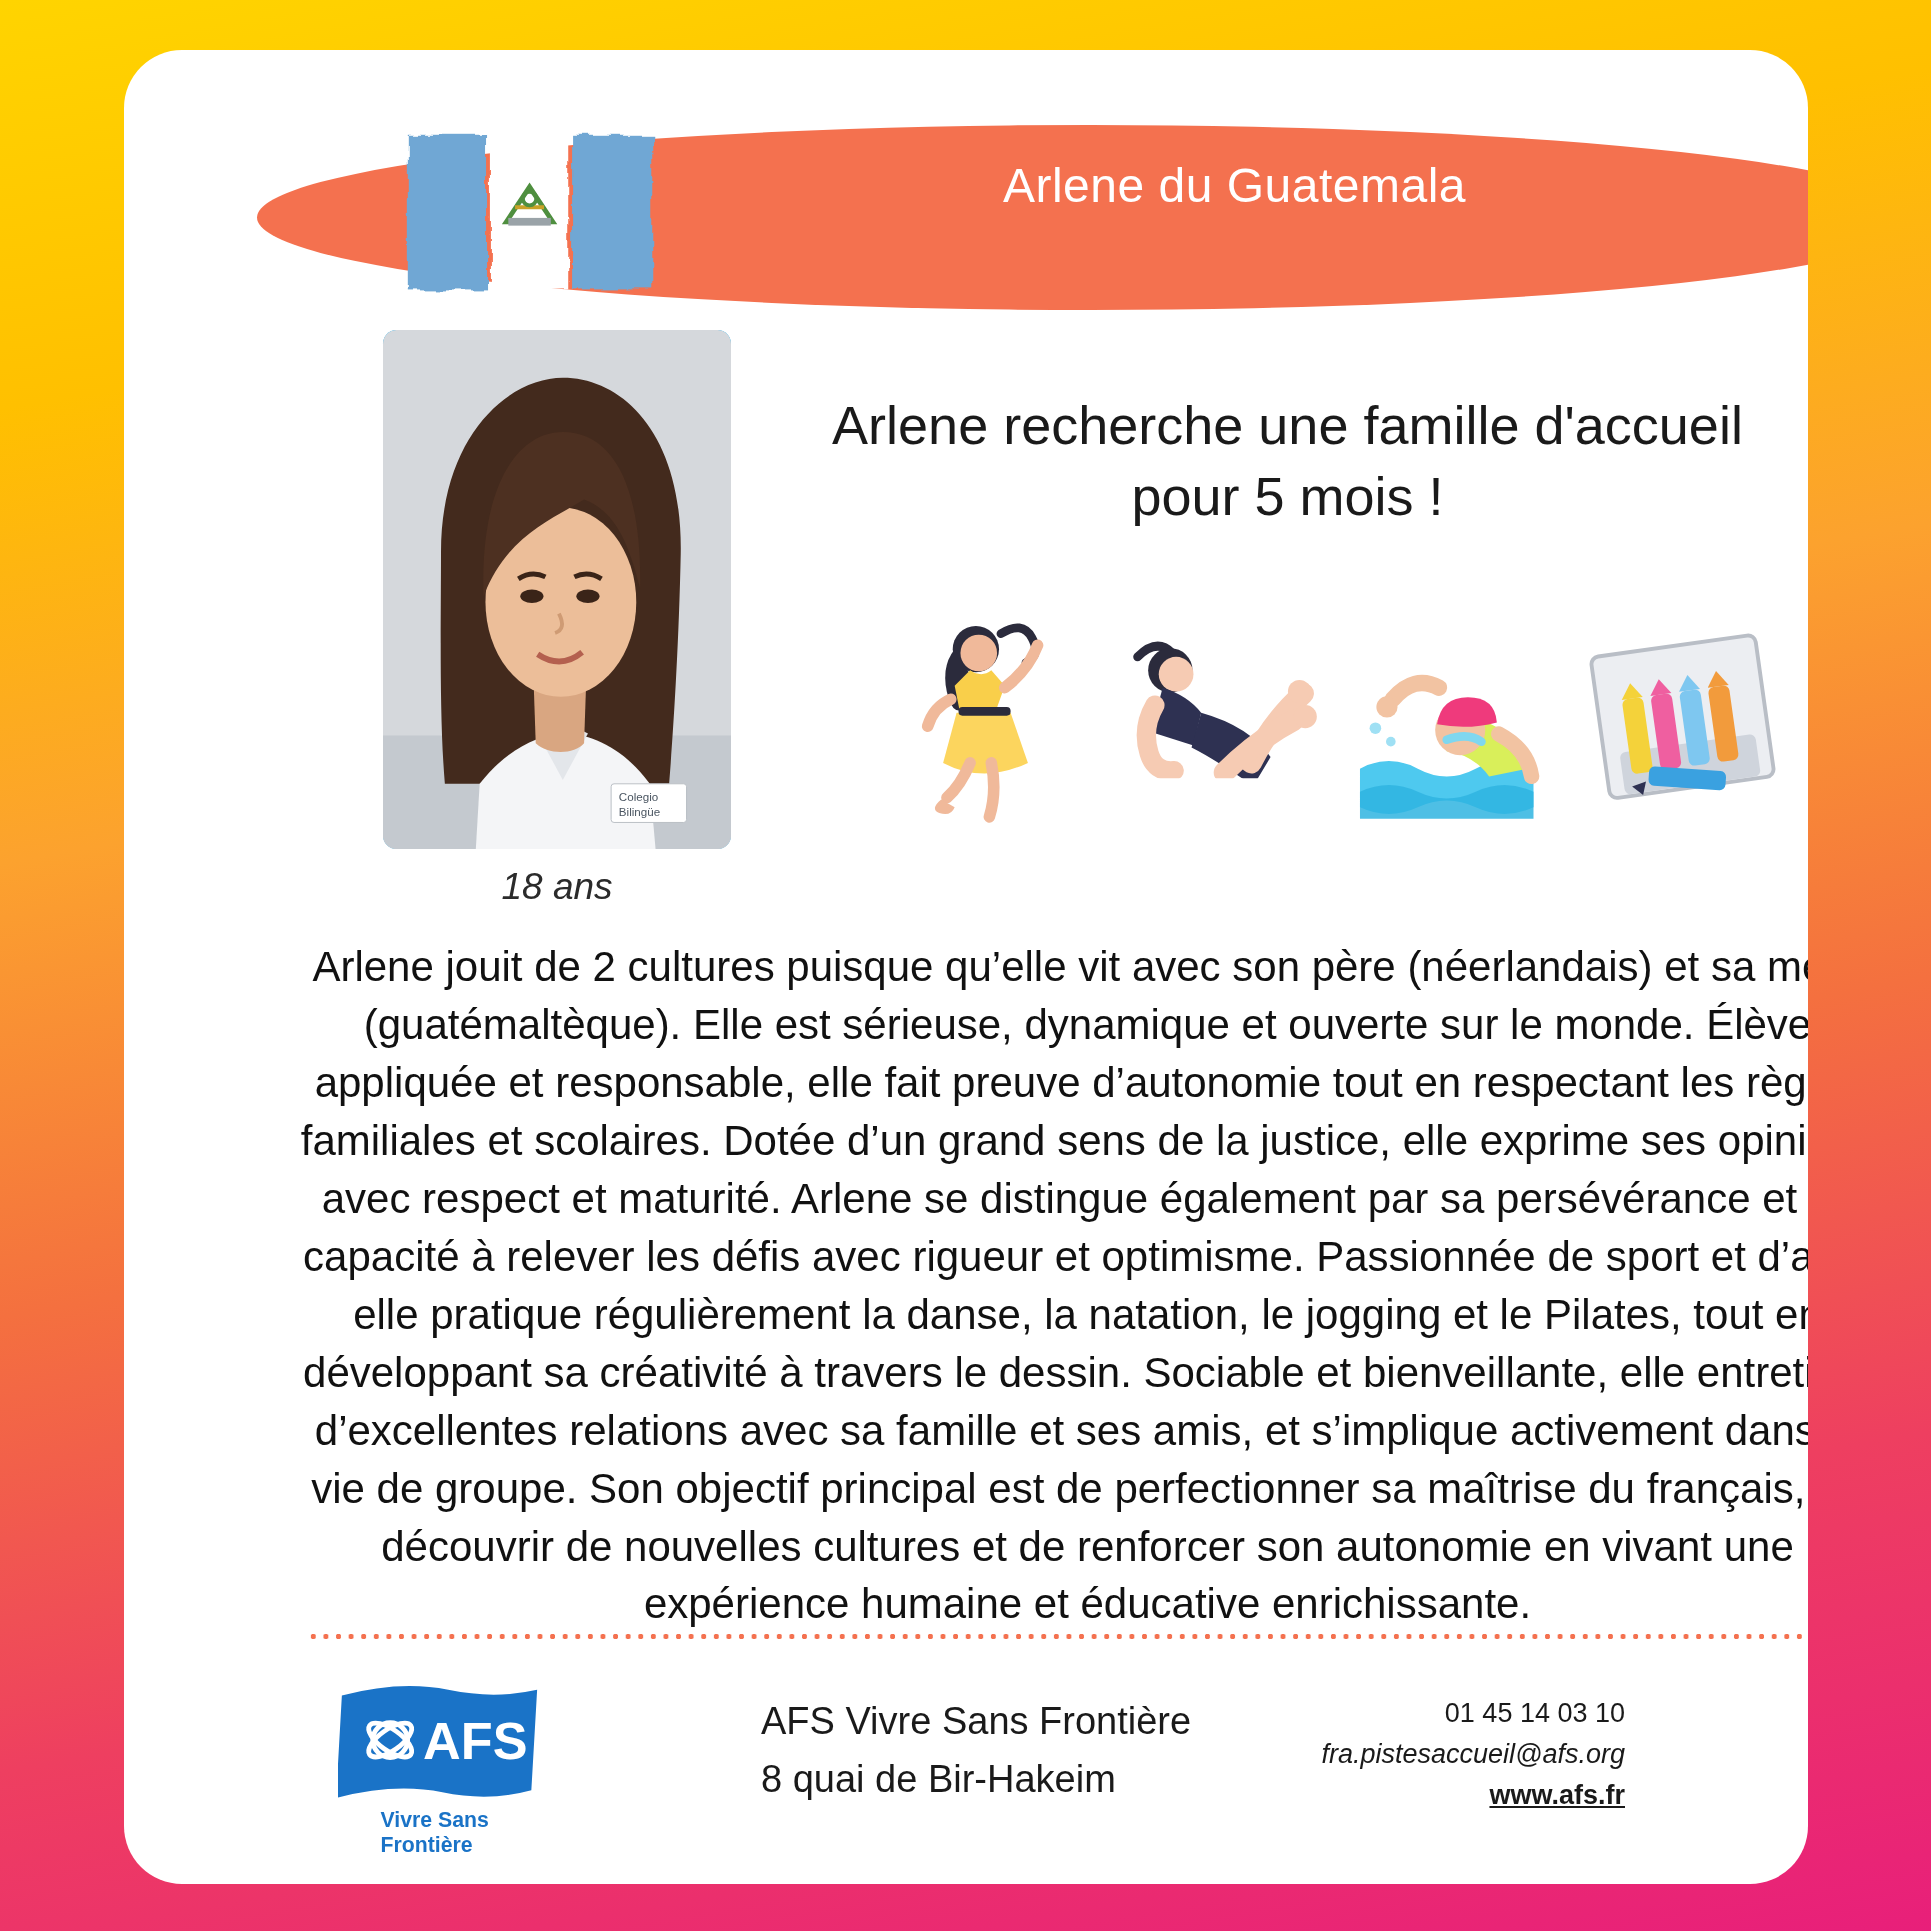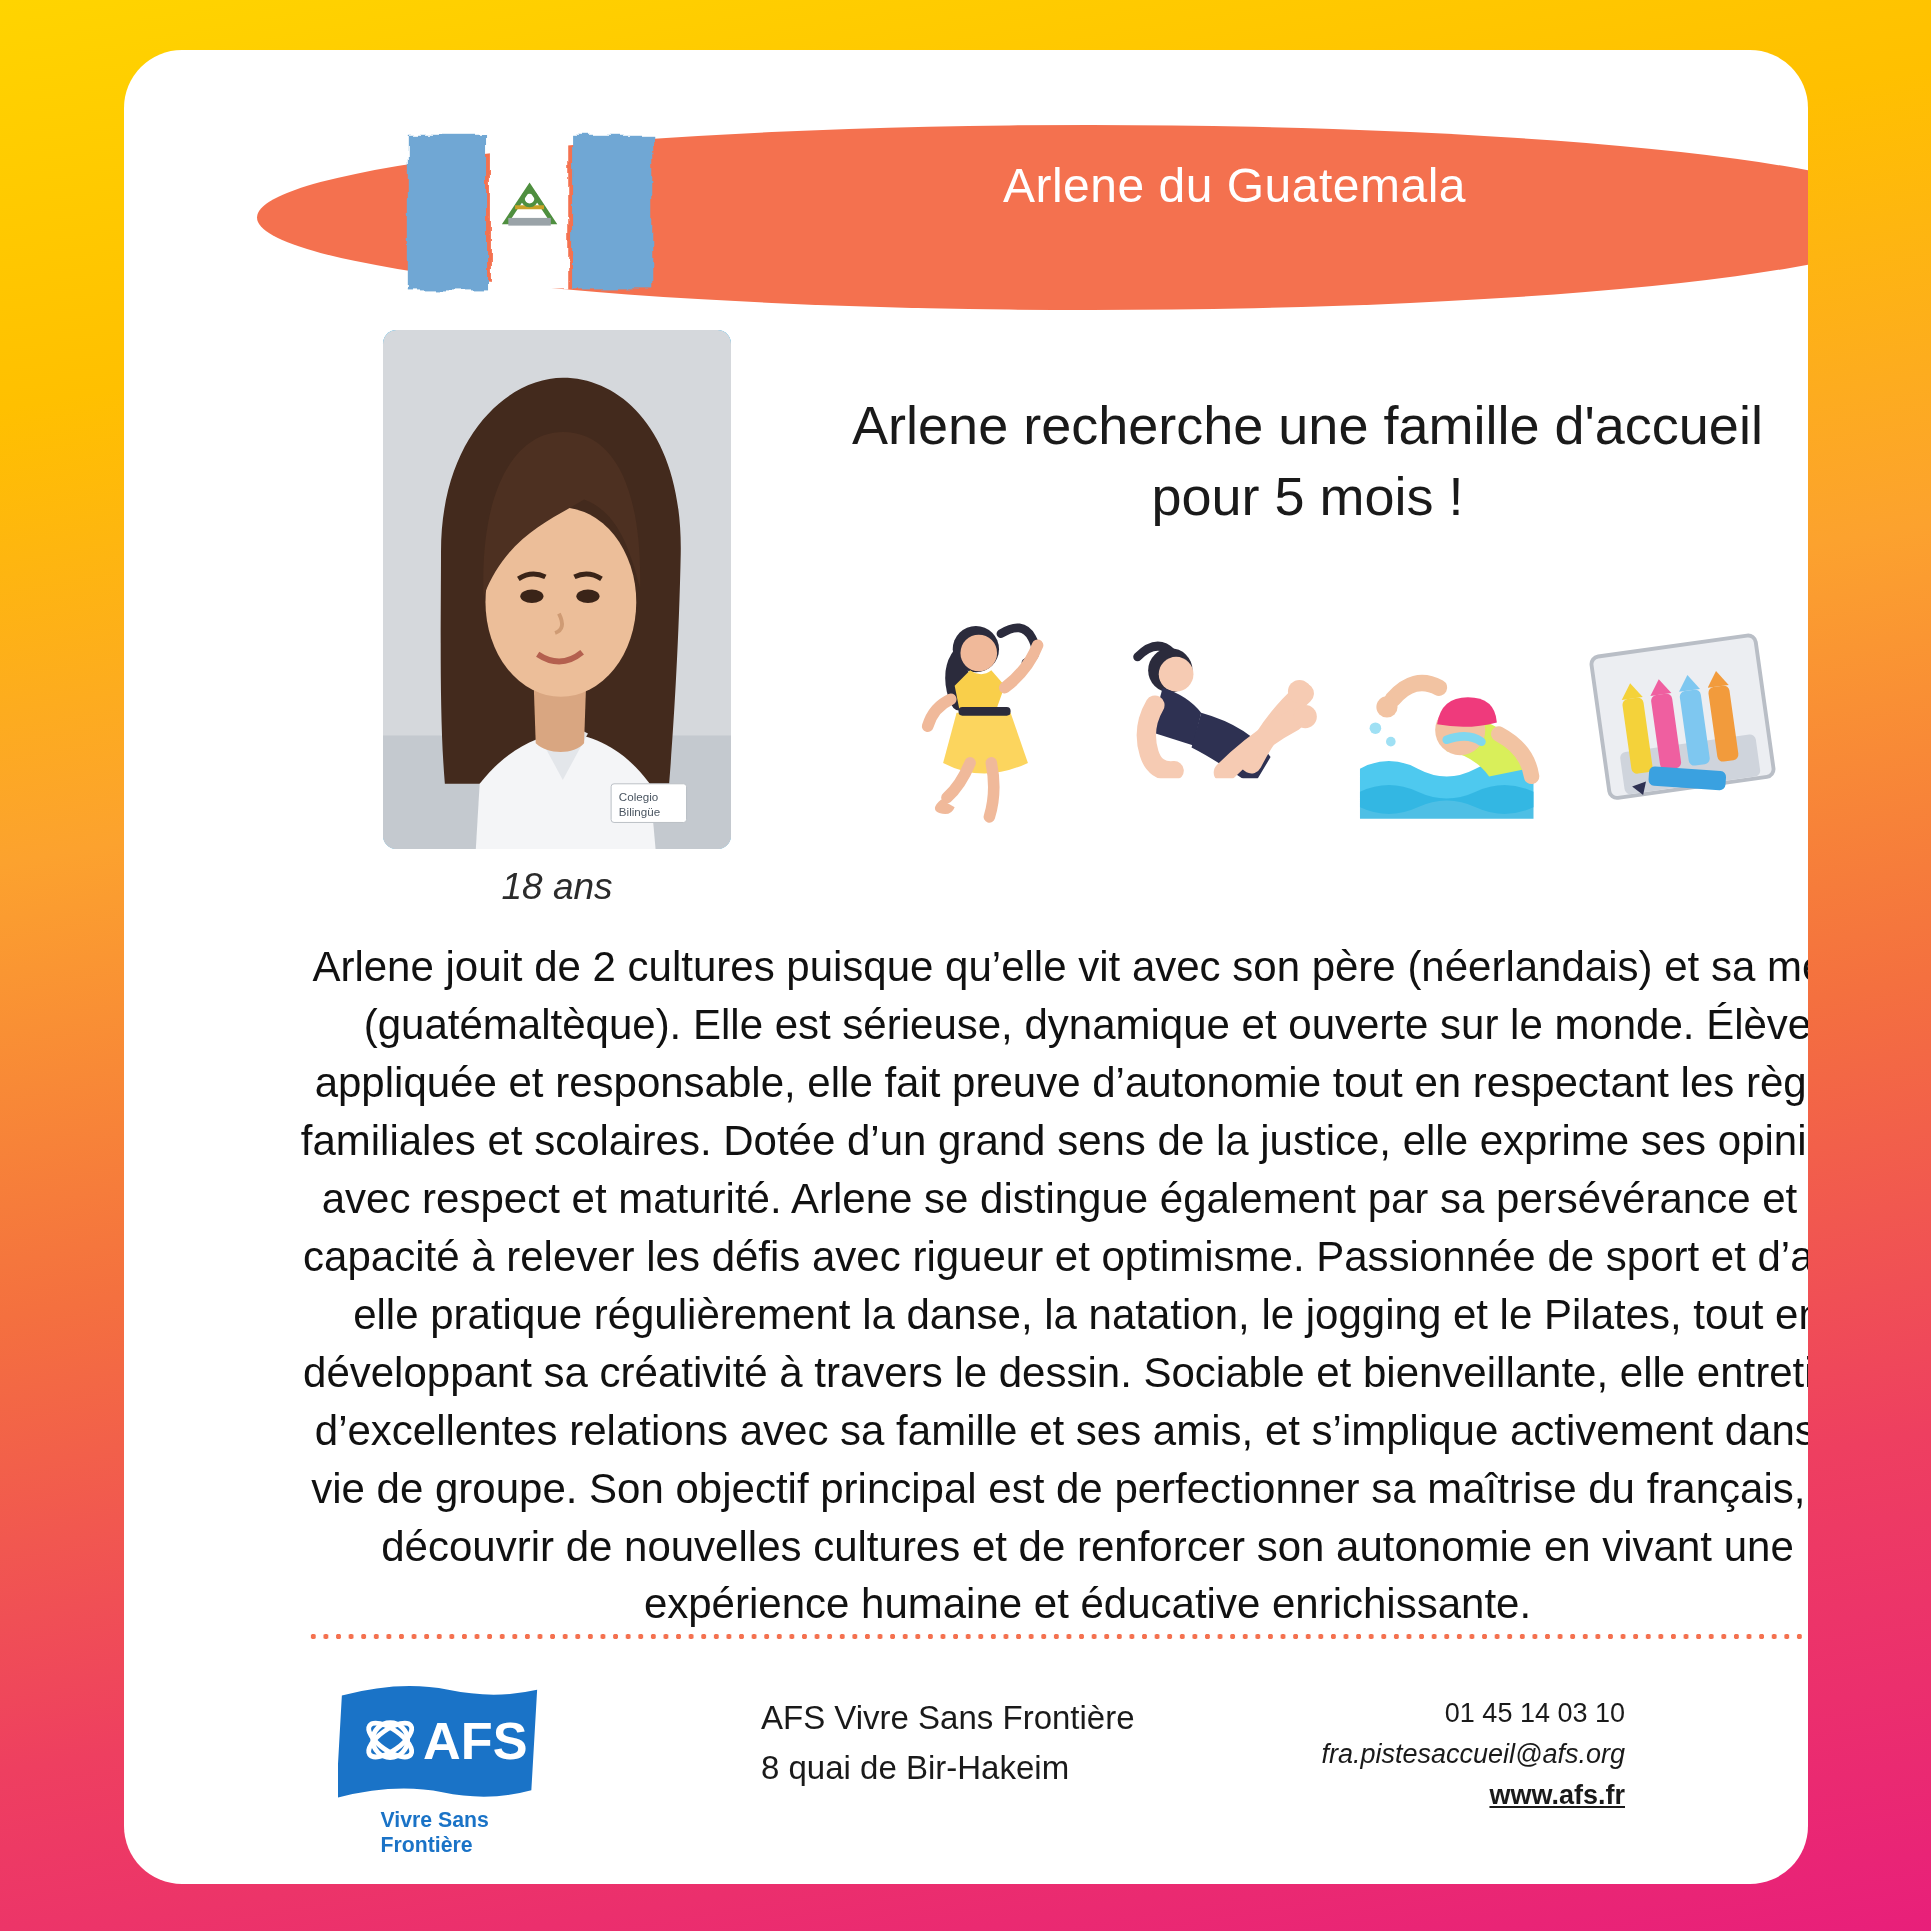--- a/index.html
+++ b/index.html
@@ -67,21 +67,21 @@
     width: 348px;
     text-align: center;
     font-style: italic;
     font-size: 37px;
     color: #2b2b2b;
     z-index: 3;
   }
   
   .headline {
     position: absolute;
-    left: 696px; top: 340px;
+    left: 676px; top: 340px;
     width: 975px;
     text-align: center;
     font-size: 54px;
     line-height: 1.32;
     color: #1a1a1a;
     font-weight: 400;
   }
   
   .hobbies {
     position: absolute;
@@ -114,21 +114,21 @@
   }
   
   .logo {
     position: absolute;
     left: 214px; top: 1632px;
     width: 203px; height: 179px;
   }
   .footer-address {
     position: absolute;
     left: 637px; top: 1643px;
-    font-size: 33px;
+    font-size: 38px;
     line-height: 1.52;
     color: #1a1a1a;
   }
   .footer-contact {
     position: absolute;
     right: 183px; top: 1643px;
     text-align: right;
     font-size: 27px;
     line-height: 1.52;
     color: #1a1a1a;

